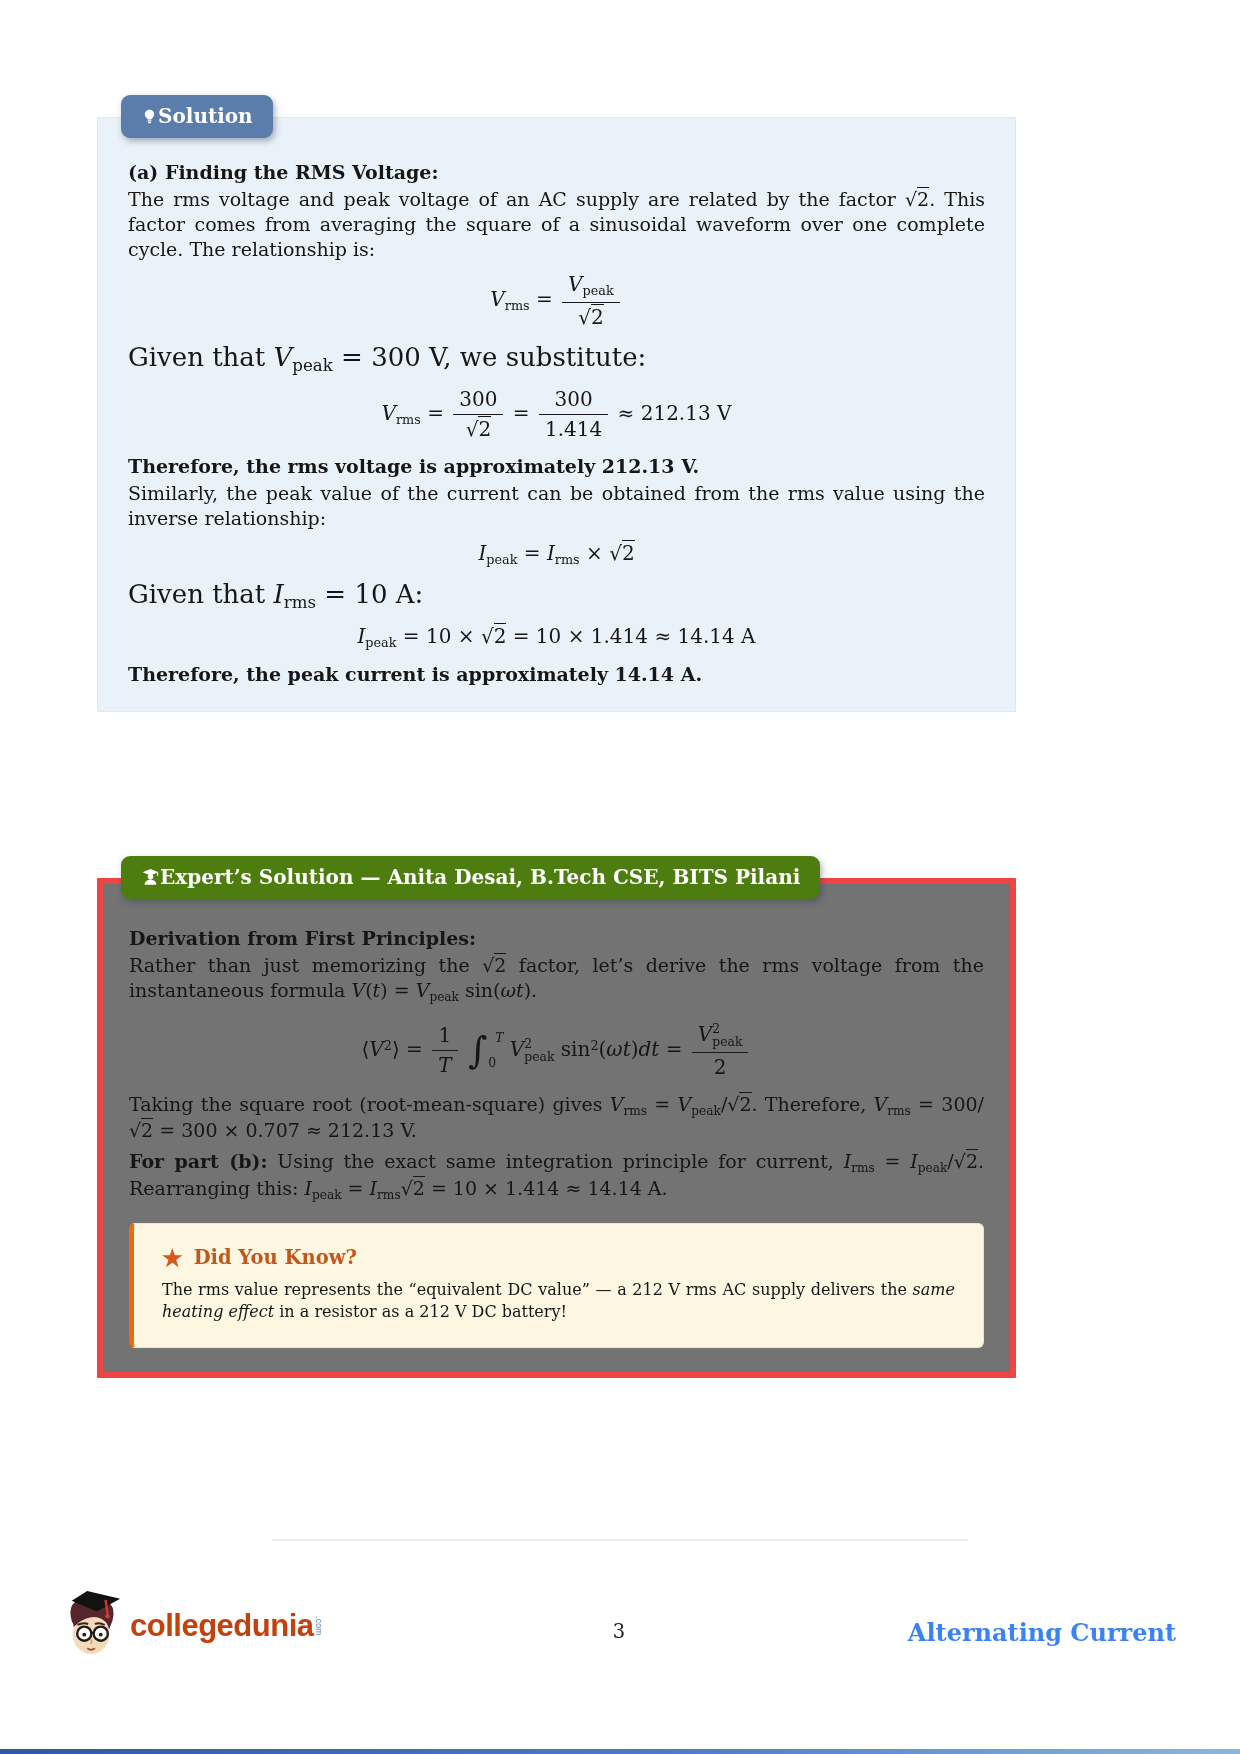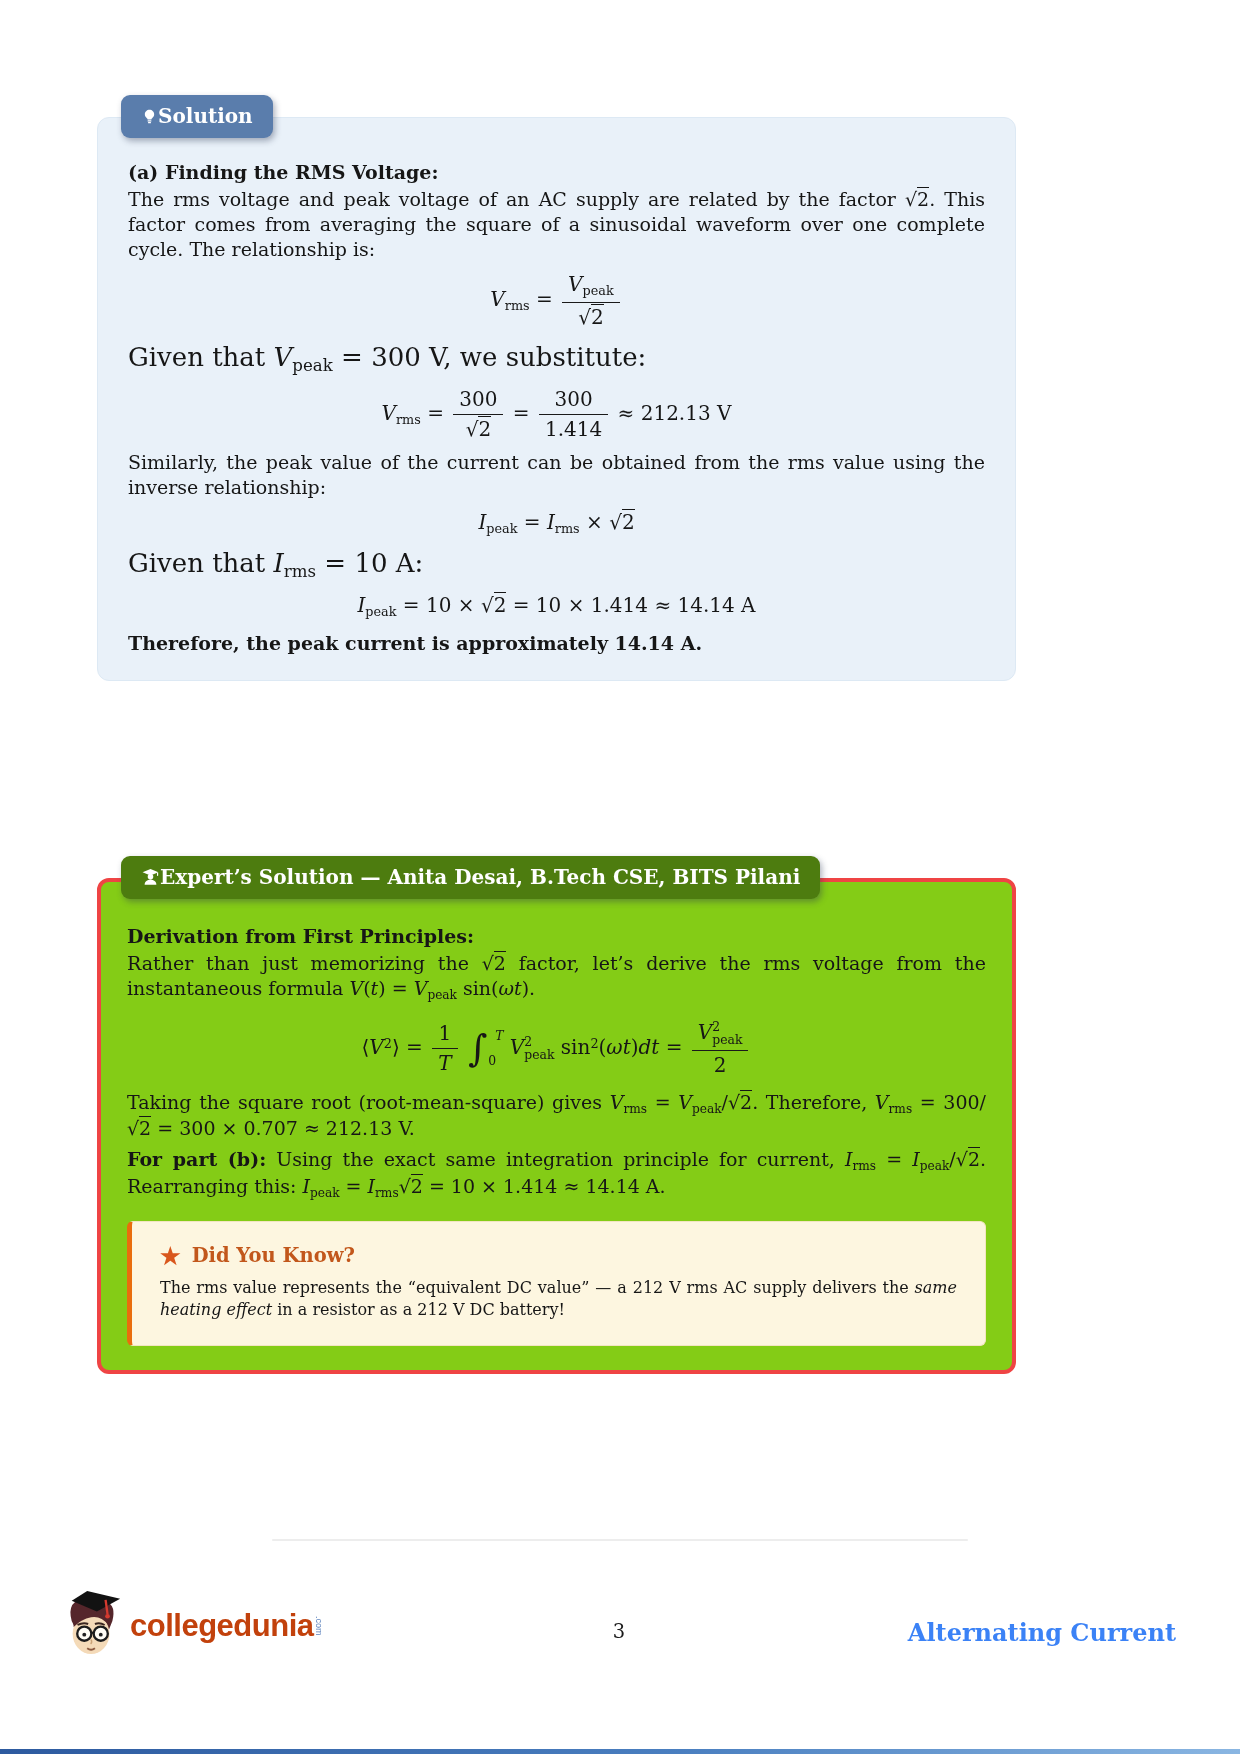--- a/index.html
+++ b/index.html
@@ -10,23 +10,23 @@
   #solution-section{top:95px;}
   #expert-section{top:856px;}
 
   .badge{position:relative;z-index:2;display:inline-flex;align-items:center;gap:0;
          margin-left:24px;padding:9px 20px 10px;border-radius:9px;color:#fff;
          font-weight:bold;font-size:20px;box-shadow:2px 3px 6px rgba(40,50,80,.38);}
   #solution-badge{background:#5a7dac;}
   #expert-badge{background:#4d7c0f;}
   .badge .icon{display:inline-flex;align-items:center;}
 
-  .box{position:relative;z-index:1;margin-top:-21px;border-radius:12px;}
+  .box{position:relative;z-index:1;margin-top:-21px;border-radius:1px;}
   #solution-box{background:#e9f1f9;border:1px solid #dde9f4;padding:42px 30px 24px;}
-  #expert-box{background:#84cc16;border:4px solid #ef4444;padding:42px 26px 24px;}
+  #expert-box{background:#737373;border:6px solid #ef4444;padding:42px 26px 24px;}
 
   .h{font-weight:bold;font-size:19px;line-height:1.32;margin:0 0 2px;}
   .h.gap{margin-top:20px;}
   .para{font-size:19px;line-height:1.32;text-align:justify;margin:2px 0 0;}
   .line{font-size:26px;line-height:1.32;margin:10px 0 0;}
   .concl{font-size:19px;line-height:1.32;font-weight:bold;margin:12px 0 0;}
 
   .formula{font-size:20px;line-height:1.2;text-align:center;margin:10px 0 8px;}
   .formula.tall{margin:16px 0 12px;}
   .frac{display:inline-block;vertical-align:middle;text-align:center;margin:0 3px;}
@@ -78,20 +78,21 @@
         </svg>
       </span>
       <span>Solution</span>
     </div>
     <div class="box" id="solution-box">
       <div class="h">(a) Finding the RMS Voltage:</div>
       <div class="para"><span>The rms voltage and peak voltage of an AC supply are related by the factor </span><span>√</span><span class="rt">2</span><span>. This factor comes from averaging the square of a sinusoidal waveform over one complete cycle. The relationship is:</span></div>
       <div class="formula"><span class="i">V</span><span class="sub">rms</span><span> = </span><span class="frac"><span class="num"><span class="i">V</span><span class="sub">peak</span></span><span class="den"><span>√</span><span class="rt">2</span></span></span></div>
       <div class="line"><span>Given that </span><span class="i">V</span><span class="sub">peak</span><span> = 300 V, we substitute:</span></div>
       <div class="formula"><span class="i">V</span><span class="sub">rms</span><span> = </span><span class="frac"><span class="num"><span>300</span></span><span class="den"><span>√</span><span class="rt">2</span></span></span><span> = </span><span class="frac"><span class="num"><span>300</span></span><span class="den"><span>1.414</span></span></span><span> ≈ 212.13 V</span></div>
+      <div class="concl"><span class="b">Therefore, the rms voltage is approximately 212.13 V.</span></div>
 
       <div class="para"><span>Similarly, the peak value of the current can be obtained from the rms value using the inverse relationship:</span></div>
       <div class="formula"><span class="i">I</span><span class="sub">peak</span><span> = </span><span class="i">I</span><span class="sub">rms</span><span> × </span><span>√</span><span class="rt">2</span></div>
       <div class="line"><span>Given that </span><span class="i">I</span><span class="sub">rms</span><span> = 10 A:</span></div>
       <div class="formula"><span class="i">I</span><span class="sub">peak</span><span> = 10 × </span><span>√</span><span class="rt">2</span><span> = 10 × 1.414 ≈ 14.14 A</span></div>
       <div class="concl"><span class="b">Therefore, the peak current is approximately 14.14 A.</span></div>
     </div>
   </div>
 
   <div class="section" id="expert-section">

